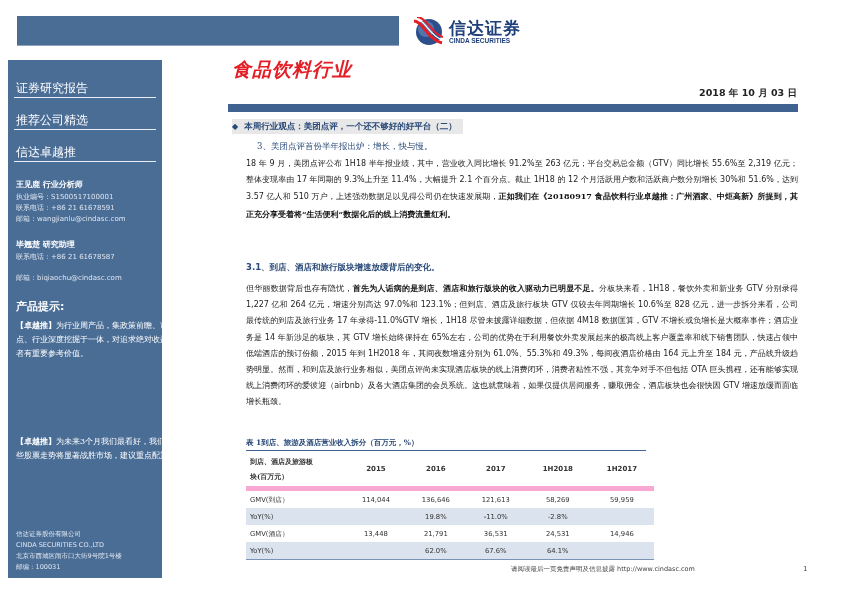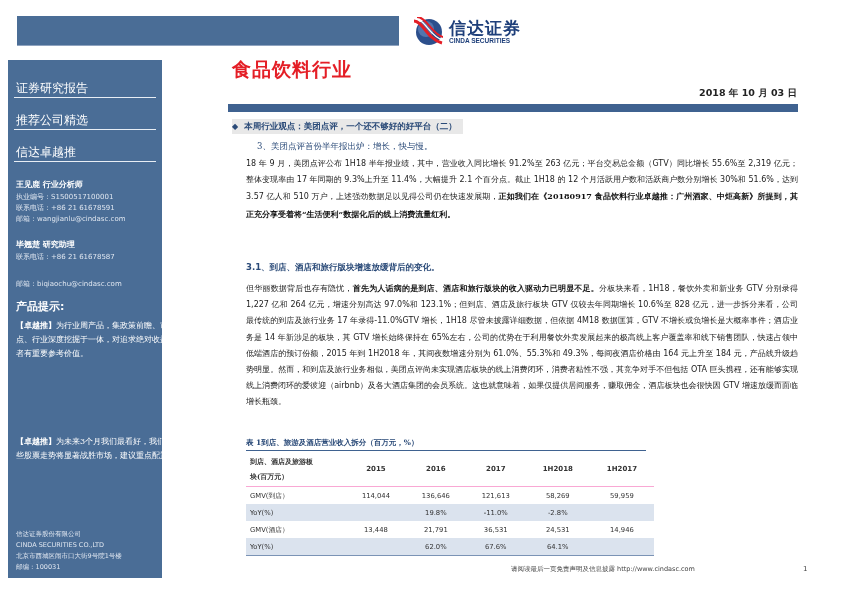--- a/index.html
+++ b/index.html
@@ -15,35 +15,35 @@
   .side-nav-item { position: relative; height: 32px; }
   .side-nav-label { position: absolute; left: 8px; top: 12px; font-size: 12px; color: #fff; }
   .side-nav-line { position: absolute; left: 6px; right: 6px; top: 29px; height: 1px; background: #e8eef5; }
   .analyst { position: absolute; left: 8px; font-size: 7px; color: #dfe6f0; line-height: 11px; }
   .analyst .name { font-size: 8px; font-weight: bold; color: #fff; margin-bottom: 2px; }
   .tips-title { position: absolute; left: 8px; top: 239px; font-size: 11px; font-weight: bold; color: #fff; }
   .tip { position: absolute; left: 8px; width: 176px; font-size: 8px; line-height: 14px; color: #fff; font-family: "DejaVu Serif", serif; }
   .tip b { font-weight: bold; }
   .company { position: absolute; left: 8px; top: 478px; font-size: 6.5px; line-height: 11px; color: #dfe6f0; }
 
-  .industry-title { position: absolute; left: 232px; top: 57px; font-size: 19px; font-weight: bold; color: #e41e26; letter-spacing: 1px; }
+  .industry-title { position: absolute; left: 232px; top: 57px; font-size: 19px; font-weight: bold; font-style: italic; color: #e41e26; letter-spacing: 1px; }
   .report-date { position: absolute; right: 45px; top: 87px; font-size: 9.5px; font-weight: bold; color: #222; }
   .main-bar { position: absolute; left: 228px; top: 104px; width: 570px; height: 8px; background: #3f6290; }
 
   .viewpoint { position: absolute; left: 232px; top: 119px; height: 15px; background: #e8e8e8; padding: 0 6px 0 0; font-size: 8.5px; font-weight: bold; color: #2a4a78; line-height: 15px; font-family: "DejaVu Serif", serif; }
   .viewpoint .bullet { color: #2a4a78; margin-right: 6px; font-size: 8px; }
   .sub-head { position: absolute; left: 257px; top: 141px; font-size: 8.5px; font-weight: normal; color: #2a4a78; font-family: "DejaVu Serif", serif; }
   .para { position: absolute; left: 246px; width: 552px; font-size: 8px; line-height: 16.2px; color: #222; text-align: justify; }
   .para b { font-weight: bold; color: #111; font-family: "DejaVu Serif", serif; }
   .sec-head { position: absolute; left: 246px; top: 262px; font-size: 8.5px; font-weight: bold; color: #2a4a78; }
 
   .tbl-title { position: absolute; left: 246px; top: 438px; font-size: 7.5px; font-weight: bold; color: #2a4a78; font-family: "DejaVu Serif", serif; }
   .tbl-title-line { position: absolute; left: 246px; top: 450px; width: 400px; height: 1px; background: #3f6290; }
   .tbl { position: absolute; left: 246px; top: 451px; width: 408px; border-collapse: collapse; font-size: 7px; color: #333; }
-  .tbl th { height: 33px; font-weight: bold; text-align: center; border-bottom: 1px solid #f9a8d4; }
+  .tbl th { height: 33px; font-weight: bold; text-align: center; border-bottom: 5px solid #f9a8d4; }
   .tbl th.first { text-align: left; width: 95px; line-height: 15px; padding-left: 4px; font-family: "DejaVu Serif", serif; }
   .tbl td { height: 15px; text-align: center; font-size: 6.8px; }
   .tbl td.first { text-align: left; padding-left: 4px; }
   .tbl tr.shade td { background: #dbe3ee; }
   .tbl tr:last-child td { border-bottom: 1px solid #7b93b5; }
 
   .footer-text { position: absolute; left: 511px; top: 565px; font-size: 6.5px; color: #444; white-space: nowrap; }
   .page-num { position: absolute; left: 803px; top: 565px; font-size: 7px; color: #444; }
 </style>
 </head>
@@ -90,21 +90,21 @@
 
   <div class="analyst" style="top:119px;">
     <div class="name">王见鹿  行业分析师</div>
     <div>执业编号：S1500517100001</div>
     <div>联系电话：+86 21 61678591</div>
     <div>邮箱：wangjianlu@cindasc.com</div>
   </div>
   <div class="analyst" style="top:179px;">
     <div class="name">毕翘楚  研究助理</div>
     <div style="margin-top:2px;">联系电话：+86 21 61678587</div>
-    <div style="margin-top:16px;">邮箱：biqiaochu@cindasc.com</div>
+    <div style="margin-top:10px;">邮箱：biqiaochu@cindasc.com</div>
   </div>
 
   <div class="tips-title">产品提示:</div>
   <div class="tip" style="top:258px;">
     <b>【卓越推】</b><span>为行业周产品，集政策前瞻、市场热点、行业深度挖掘于一体，对追求绝对收益的投资者有重要参考价值。</span>
   </div>
   <div class="tip" style="top:374px;">
     <b>【卓越推】</b><span>为未来3个月我们最看好，我们认为这些股票走势将显著战胜市场，建议重点配置。</span>
   </div>
 

